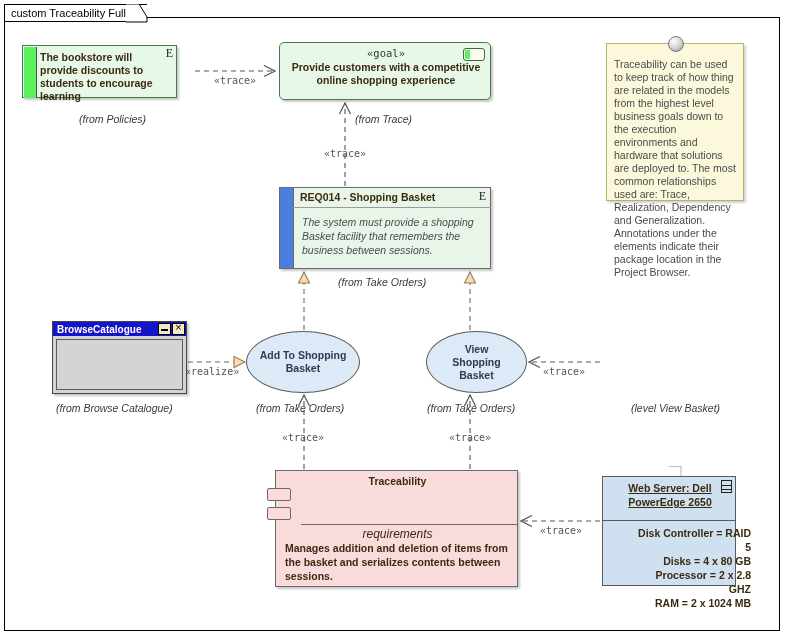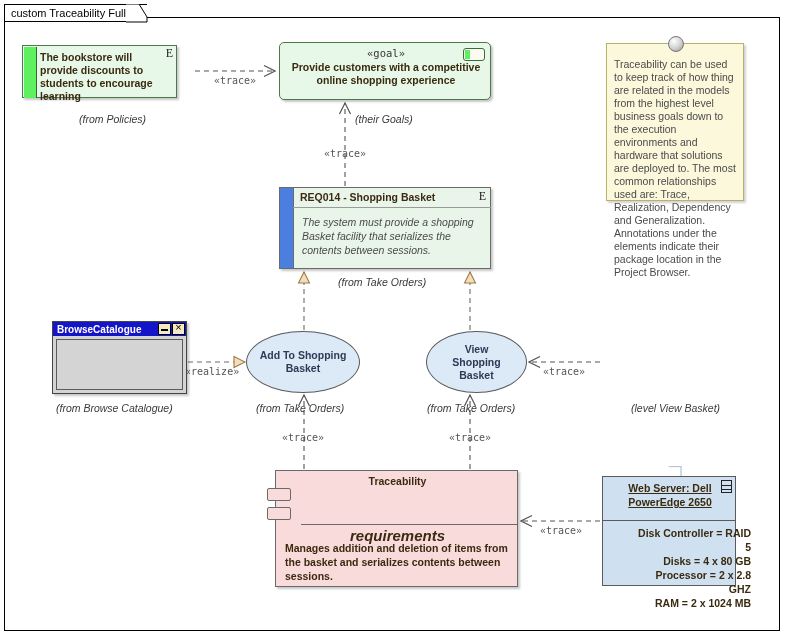--- a/index.html
+++ b/index.html
@@ -151,21 +151,21 @@
   }
   #comp-name{
     position:absolute;left:0;top:4px;width:243px;text-align:center;
     font-size:10.5px;font-weight:bold;color:#3a2a10;
   }
   #comp-sep{
     position:absolute;left:25px;top:53px;width:216px;height:1px;background:#6a6a6a;
   }
   #comp-sub{
     position:absolute;left:0;top:56px;width:243px;text-align:center;
-    font-size:15px;font-style:italic;color:#3a2a10;font-weight:bold;
+    font-size:12px;font-style:italic;color:#3a2a10;
   }
   #comp-desc{
     position:absolute;left:9px;top:70px;width:228px;
     font-size:10.5px;font-weight:bold;color:#3a2a10;line-height:14px;
   }
   .comp-tab{
     position:absolute;left:-9px;width:24px;height:13px;
     background:#fadbdb;border:1px solid #6a6a6a;border-radius:2px;box-sizing:border-box;
   }
   #comp-tab1{top:17px;}
@@ -296,33 +296,33 @@
   </div>
   <div class="frompkg" style="left:79px;top:113px;">(from Policies)</div>
 
   <div class="greenbox" id="goal">
     <div id="goal-stereo">«goal»</div>
     <div id="goal-name">Provide customers with a competitive online shopping experience</div>
     <div id="goal-icon">
         <i></i>
       </div>
   </div>
-  <div class="frompkg" style="left:355px;top:113px;">(their Goals)</div>
+  <div class="frompkg" style="left:355px;top:113px;">(from Trace)</div>
 
   <div id="note">
     <div id="note-pin"></div>
     <div id="note-text">Traceability can be used to keep track of how thing are related in the models from the highest level business goals down to the execution environments and hardware that solutions are deployed to. The most common relationships used are: Trace, Realization, Dependency and Generalization. Annotations under the elements indicate their package location in the Project Browser.</div>
   </div>
 
   <div id="req">
     <div id="req-bar"></div>
     <div id="req-title">REQ014 - Shopping Basket</div>
     <div id="req-e">E</div>
     <div id="req-sep"></div>
-    <div id="req-body">The system must provide a shopping Basket facility that serializes the contents between sessions.</div>
+    <div id="req-body">The system must provide a shopping Basket facility that remembers the business between sessions.</div>
   </div>
   <div class="frompkg" style="left:338px;top:276px;">(from Take Orders)</div>
 
   <div class="usecase" id="uc-add">
     <span>Add To Shopping Basket</span>
   </div>
   <div class="frompkg" style="left:256px;top:402px;">(from Take Orders)</div>
 
   <div class="usecase" id="uc-view">
     <span>View Shopping Basket</span>

